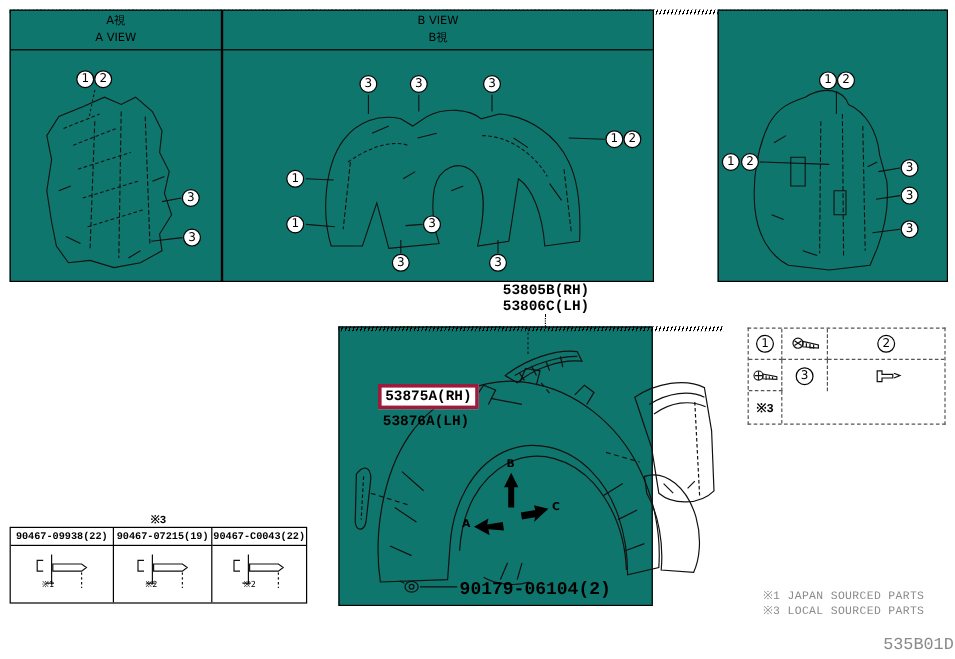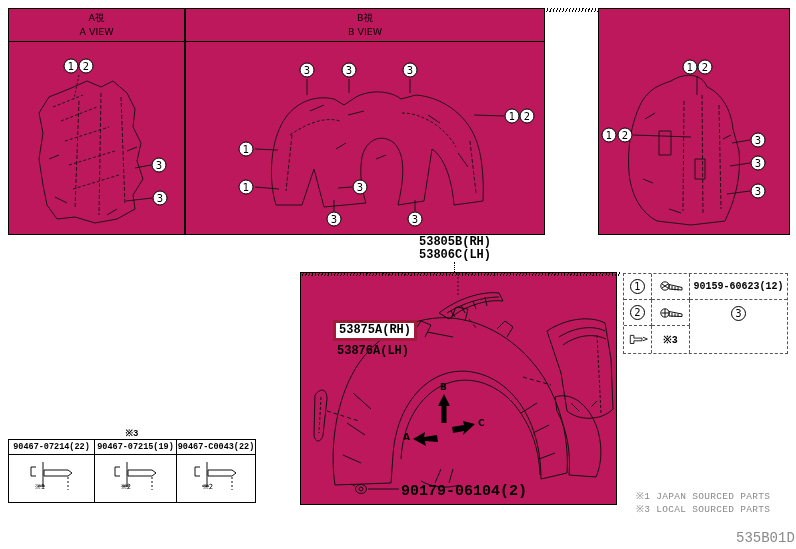--- a/index.html
+++ b/index.html
@@ -1,18 +1,18 @@
 <!DOCTYPE html>
 <html style="--highlight: #9e1b3c; --muted: #8a8a8a;"><head>
 <meta charset="utf-8">
 <style>
   html,body{margin:0;padding:0;background:#fff}
   .canvas{position:relative;width:796px;height:549px;background:#fff;overflow:hidden;
           font-family:"DejaVu Sans","Liberation Sans",sans-serif;color:#000}
-  .panel{position:absolute;border:1px solid #000;background:#be185d;box-sizing:border-box}
+  .panel{position:absolute;border:1px solid #000;background:#0f766e;box-sizing:border-box}
   .hatch{position:absolute;height:4px;background:repeating-linear-gradient(110deg,#000 0 1px,transparent 1px 3px)}
   .vh{position:absolute;left:0;right:0;top:0;height:33px;border-bottom:1px solid #000;
       text-align:center;font-size:9.5px;line-height:14px;padding-top:2px;box-sizing:border-box}
   .co{position:absolute;width:15px;height:15px;border:1.2px solid #000;border-radius:50%;background:#fff;
       font-size:10px;line-height:13px;text-align:center;box-sizing:border-box;transform:translate(-50%,-50%)}
   .pn{font-family:Liberation Mono, monospace;font-weight:bold}
   .muted{color:var(--muted,#8a8a8a)}
   .abs{position:absolute}
   svg{display:block}
   .ftable{position:absolute;left:623px;top:273px;width:165px;height:81px;
@@ -60,22 +60,22 @@
       </g>
     </svg>
     <div class="co" style="left:62px;top:57px">1</div>
     <div class="co" style="left:77px;top:57px">2</div>
     <div class="co" style="left:150px;top:156px">3</div>
     <div class="co" style="left:151px;top:189px">3</div>
   </div>
 
   <div class="panel" style="left:185px;top:8px;width:360px;height:227px">
     <div class="vh">
+      <div>B VIEW</div>
       <div>B視</div>
-      <div>B VIEW</div>
     </div>
     <svg width="360" height="227" viewBox="0 0 360 227" style="position:absolute;left:0;top:0">
       <g stroke="#111" fill="none" stroke-width="0.9">
         <path d="M90,196 C82,170 84,130 100,108 C112,92 130,86 148,90 L158,96 170,88 C185,80 205,82 215,90 L230,86 C255,88 278,104 288,126 C296,142 298,168 297,192 L268,196 C266,170 258,148 246,140 L238,192 212,196 C218,170 220,146 208,134 C196,124 180,130 176,148 C173,165 176,182 180,194 L138,198 128,160 116,196 Z"></path>
         <path d="M104,126 C124,112 142,108 154,112 M216,104 C238,104 260,120 270,138" stroke-dasharray="3 2"></path>
         <path d="M106,126 100,182 M284,132 290,184" stroke-dasharray="4 2"></path>
         <path d="M124,102 138,96 M162,106 178,102 M242,106 254,114 M272,144 282,158 M150,140 160,134 M190,150 200,146"></path>
         <path d="M121,70 121,86 M163,70 163,84 M224,70 224,84 M318,107 288,106 M69,140 92,141 M69,178 93,180 M166,178 152,179 M148,202 148,191 M229,202 229,191"></path>
       </g>
     </svg>
@@ -109,21 +109,21 @@
     <div class="co" style="left:159px;top:154px">3</div>
     <div class="co" style="left:159px;top:182px">3</div>
   </div>
 
   <div class="abs pn" style="left:400px;top:236px;width:110px;text-align:center;font-size:12px;line-height:12.5px">
     <div>53805B(RH)</div>
     <div>53806C(LH)</div>
   </div>
   <div class="abs" style="left:454px;top:262px;height:10px;width:0;border-left:1.5px dotted #000"></div>
 
-  <div class="panel" style="left:300px;top:272px;width:317px;height:233px">
+  <div class="panel" style="left:282px;top:272px;width:262px;height:233px">
     <div class="hatch" style="left:-1px;top:-1px;width:321px"></div>
     <svg width="319" height="231" viewBox="0 0 319 231" style="position:absolute;left:0;top:0">
       <g stroke="#111" fill="none" stroke-width="1">
         <path d="M157,0 157,22" stroke-dasharray="2 2" stroke-width="0.9"></path>
         <path d="M138,40 C156,26 180,18 198,20 L202,28 C184,26 162,34 148,46 Z"></path>
         <path d="M146,40 C162,30 182,24 198,24 M150,38 154,44 M160,32 164,40 M172,28 175,36 M184,24 186,33"></path>
         <path d="M34,212 C28,172 36,122 58,90 C82,55 124,40 158,46 C196,52 232,80 250,118 C262,142 268,172 266,200 L240,206 C240,172 230,140 210,120 C190,99 160,92 136,104 C110,117 94,148 92,182 L90,210 Z"></path>
         <path d="M100,186 C102,152 116,126 140,113 C166,100 194,110 212,130 C229,150 238,174 239,202"></path>
         <path d="M112,60 l8,-12 10,4 -6,12 M150,46 l5,-12 12,2 -3,12 M196,56 l8,-8 8,6 -6,10"></path>
         <path d="M52,120 70,136 M46,150 64,162 M42,182 60,190 M220,140 236,130 M232,160 248,152 M238,186 254,180"></path>
@@ -162,21 +162,20 @@
       </div>
     <div class="fcell">
       <svg width="30" height="20" viewBox="0 0 30 20">
         <g stroke="#111" fill="none" stroke-width="1">
           <circle cx="9" cy="9" r="4.2"></circle>
             <path d="M6,7 12,11 M6,11 12,7"></path>
           <path d="M13,7.5 26,10.5 26,13 13,12 Z M16,9 16,13 M19,9.6 19,13.4 M22,10.2 22,13.6"></path>
         </g>
       </svg>
     </div>
-    <div class="fcell fpart pn">90159-60623(12)</div>
 
     <div class="fcell">
         <span class="co2">2</span>
       </div>
     <div class="fcell">
       <svg width="30" height="20" viewBox="0 0 30 20">
         <g stroke="#111" fill="none" stroke-width="1">
           <circle cx="9" cy="10" r="4.2"></circle>
             <path d="M9,6 9,14 M5.5,10 12.5,10"></path>
           <path d="M13,8.5 26,11 26,13.5 13,13 Z M16,10 16,14 M19,10.5 19,14 M22,11 22,14"></path>
@@ -193,21 +192,21 @@
           <path d="M7,6 h4 v3 h9 v3 h-9 v3 h-4 Z"></path>
             <path d="M21,8 26,10 21,12"></path>
         </g>
       </svg>
     </div>
     <div class="fcell lastrow fpart pn">※3</div>
   </div>
 
   <div class="abs pn" style="left:8px;top:426px;width:248px;text-align:center;font-size:9px">※3</div>
   <div class="ctable">
-    <div class="ccell chead pn">90467-07214(22)</div>
+    <div class="ccell chead pn">90467-09938(22)</div>
     <div class="ccell chead pn">90467-07215(19)</div>
     <div class="ccell chead pn">90467-C0043(22)</div>
     <div class="ccell body">
       <svg width="56" height="40" viewBox="0 0 56 40">
         <g stroke="#111" fill="none" stroke-width="1">
           <path d="M12,8 h-5 v9 h5"></path>
             <path d="M19,3 v25"></path>
           <path d="M20,11 h24 l4,3 -4,3 h-24 Z"></path>
             <path d="M44,18 v13" stroke-dasharray="2 2"></path>
             <path d="M14,27 h7"></path>

